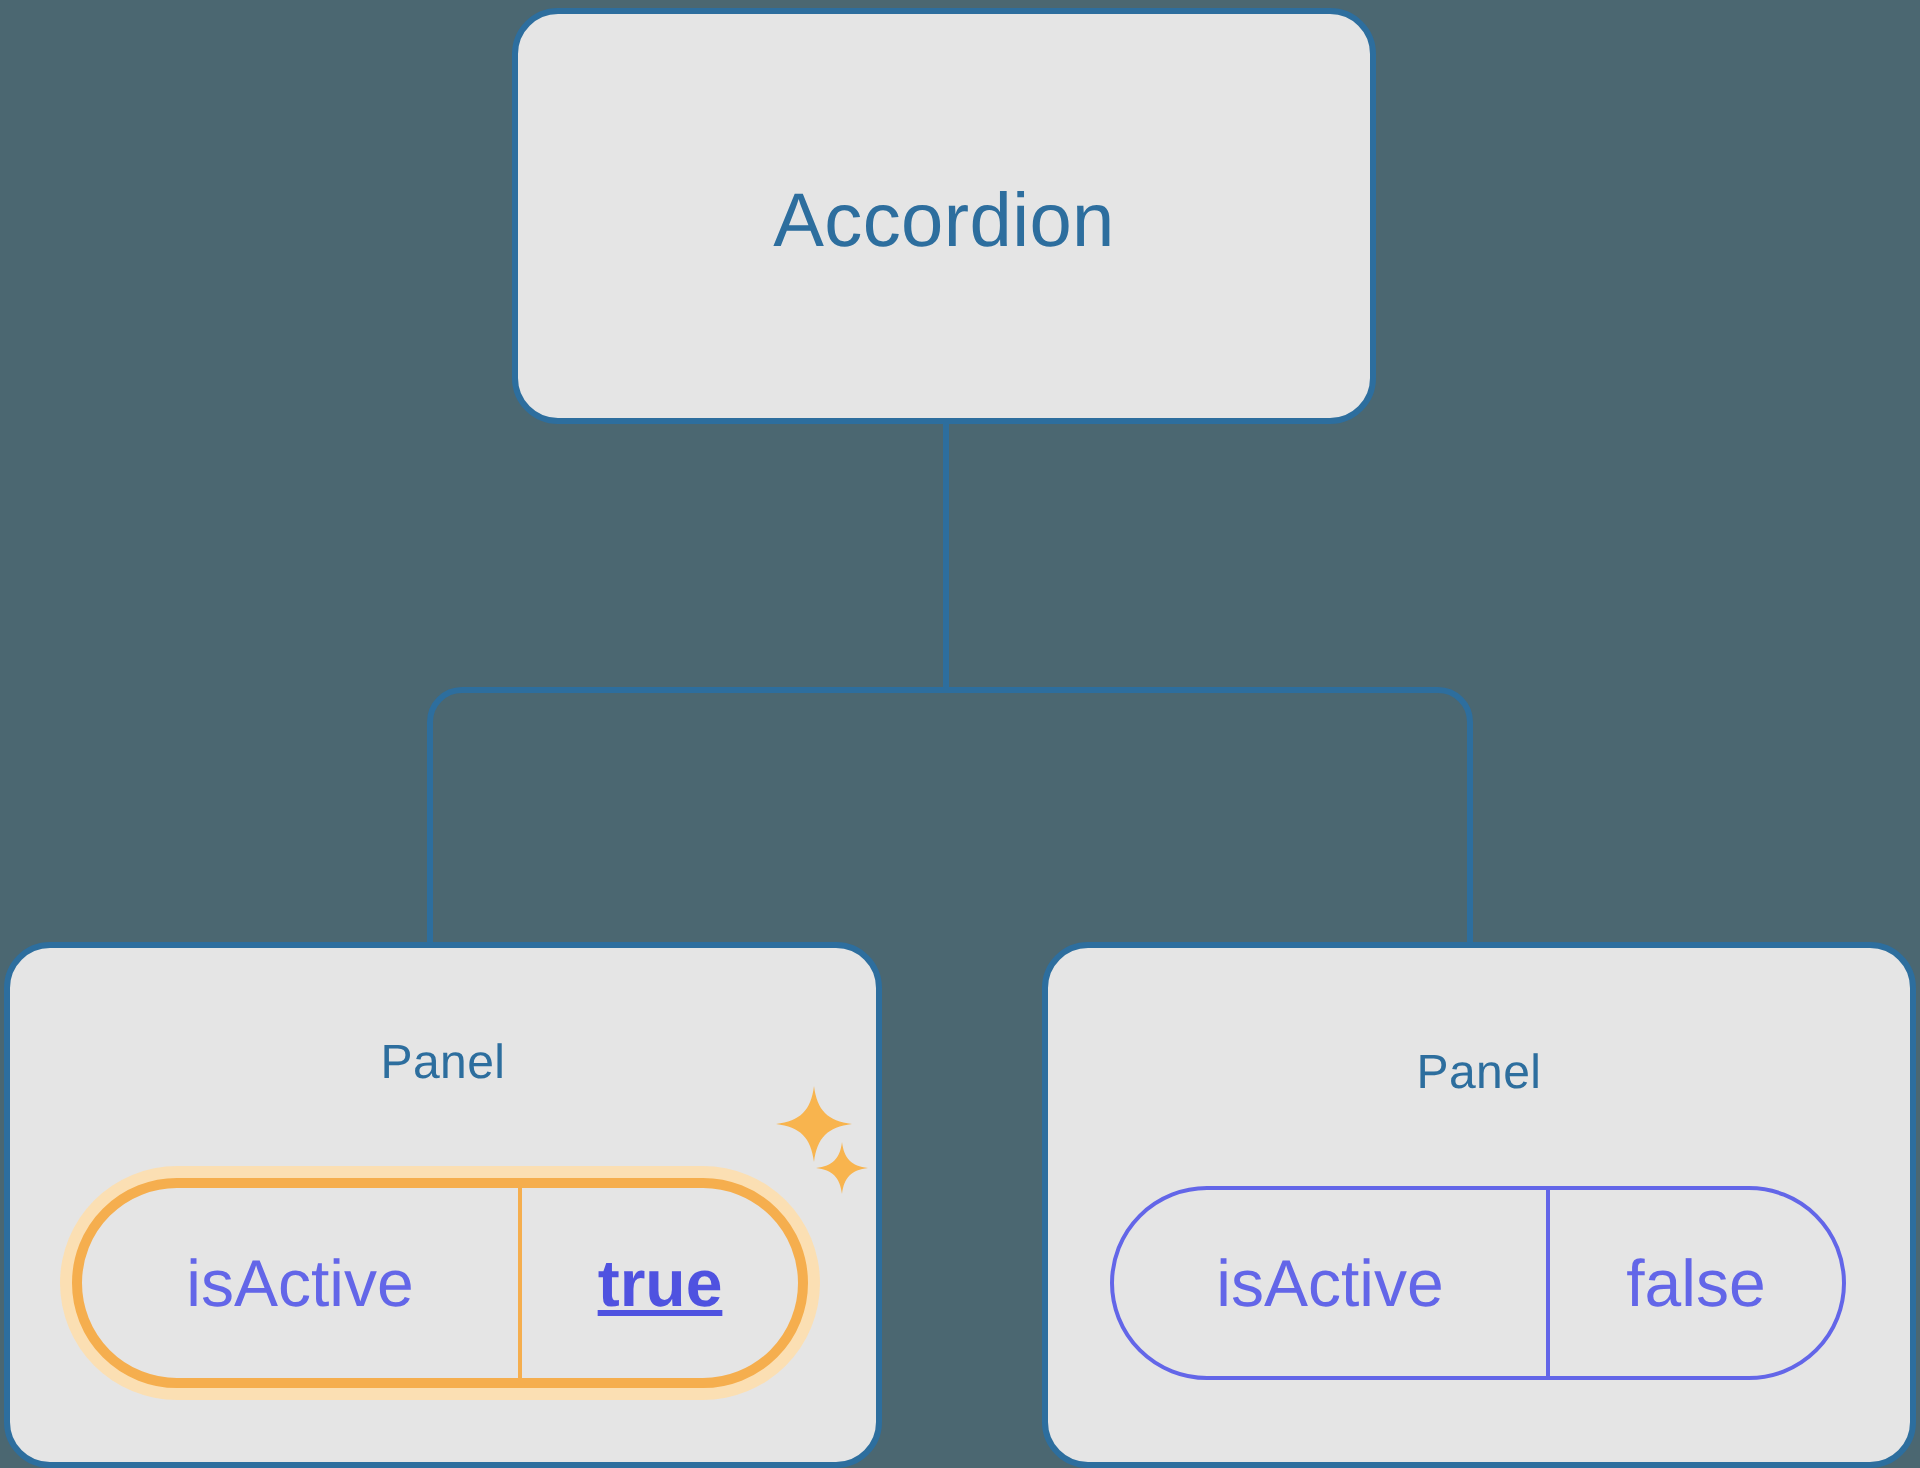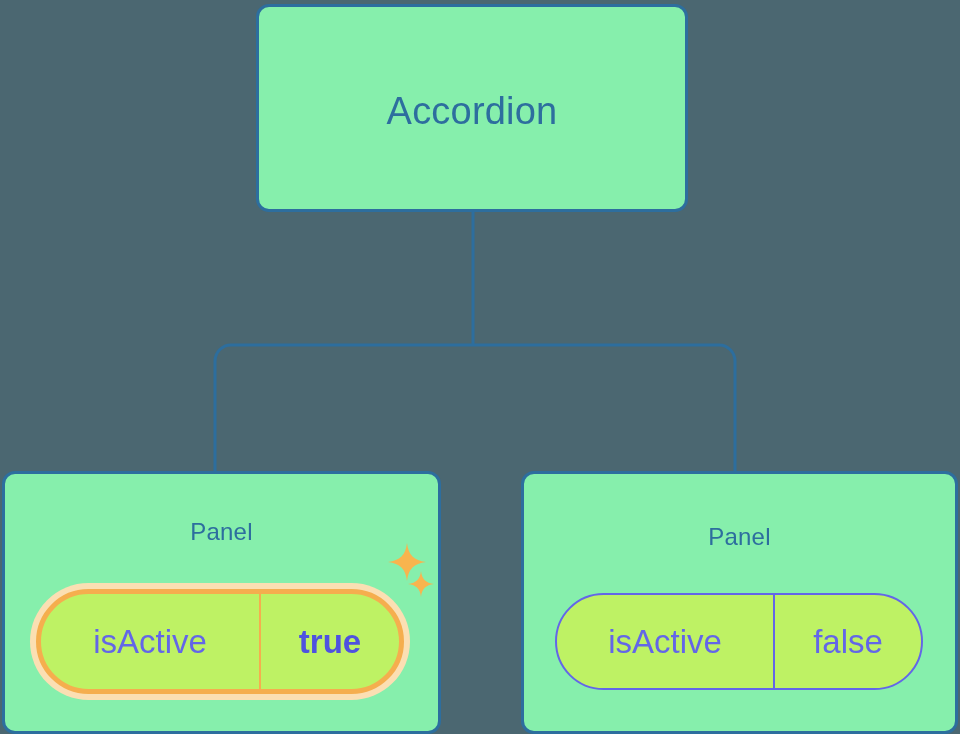--- a/index.html
+++ b/index.html
@@ -26,23 +26,23 @@
     left: 0;
     top: 0;
     width: 960px;
     height: 734px;
     pointer-events: none;
   }
 
   
   .card {
     position: absolute;
-    background: #86efac;
+    background: #e5e5e5;
     border: 3px solid #2d6e9e;
-    border-radius: 13px;
+    border-radius: 23px;
     box-sizing: border-box;
   }
   .card-title {
     color: #2d6e9e;
     font-size: 38px;
     font-weight: 400;
     text-align: center;
     letter-spacing: 0.2px;
     line-height: 1;
     white-space: nowrap;
@@ -81,21 +81,21 @@
   }
   #panel-card-0 .card-title { top: 46px; }
   #panel-card-1 .card-title { top: 51px; }
 
   
   .pill {
     position: absolute;
     display: flex;
     align-items: stretch;
     box-sizing: border-box;
-    background: #bef264;
+    background: #e5e5e5;
   }
   .pill-key, .pill-val {
     display: flex;
     align-items: center;
     justify-content: center;
     box-sizing: border-box;
     white-space: nowrap;
   }
 
   
@@ -122,20 +122,21 @@
   .pill-highlight .pill-key {
     color: #6366e8;
     font-size: 33px;
     font-weight: 400;
   }
   .pill-highlight .pill-val {
     color: #4f52e0;
     font-size: 33px;
     font-weight: 700;
     border-left: 2px solid #f5ae4e;
+    text-decoration: underline;
   }
 
   
   #pill-0 {
     left: 36px;
     top: 589px;
     width: 368px;
     height: 105px;
   }
   #pill-0 .pill-key { width: 218px; }

